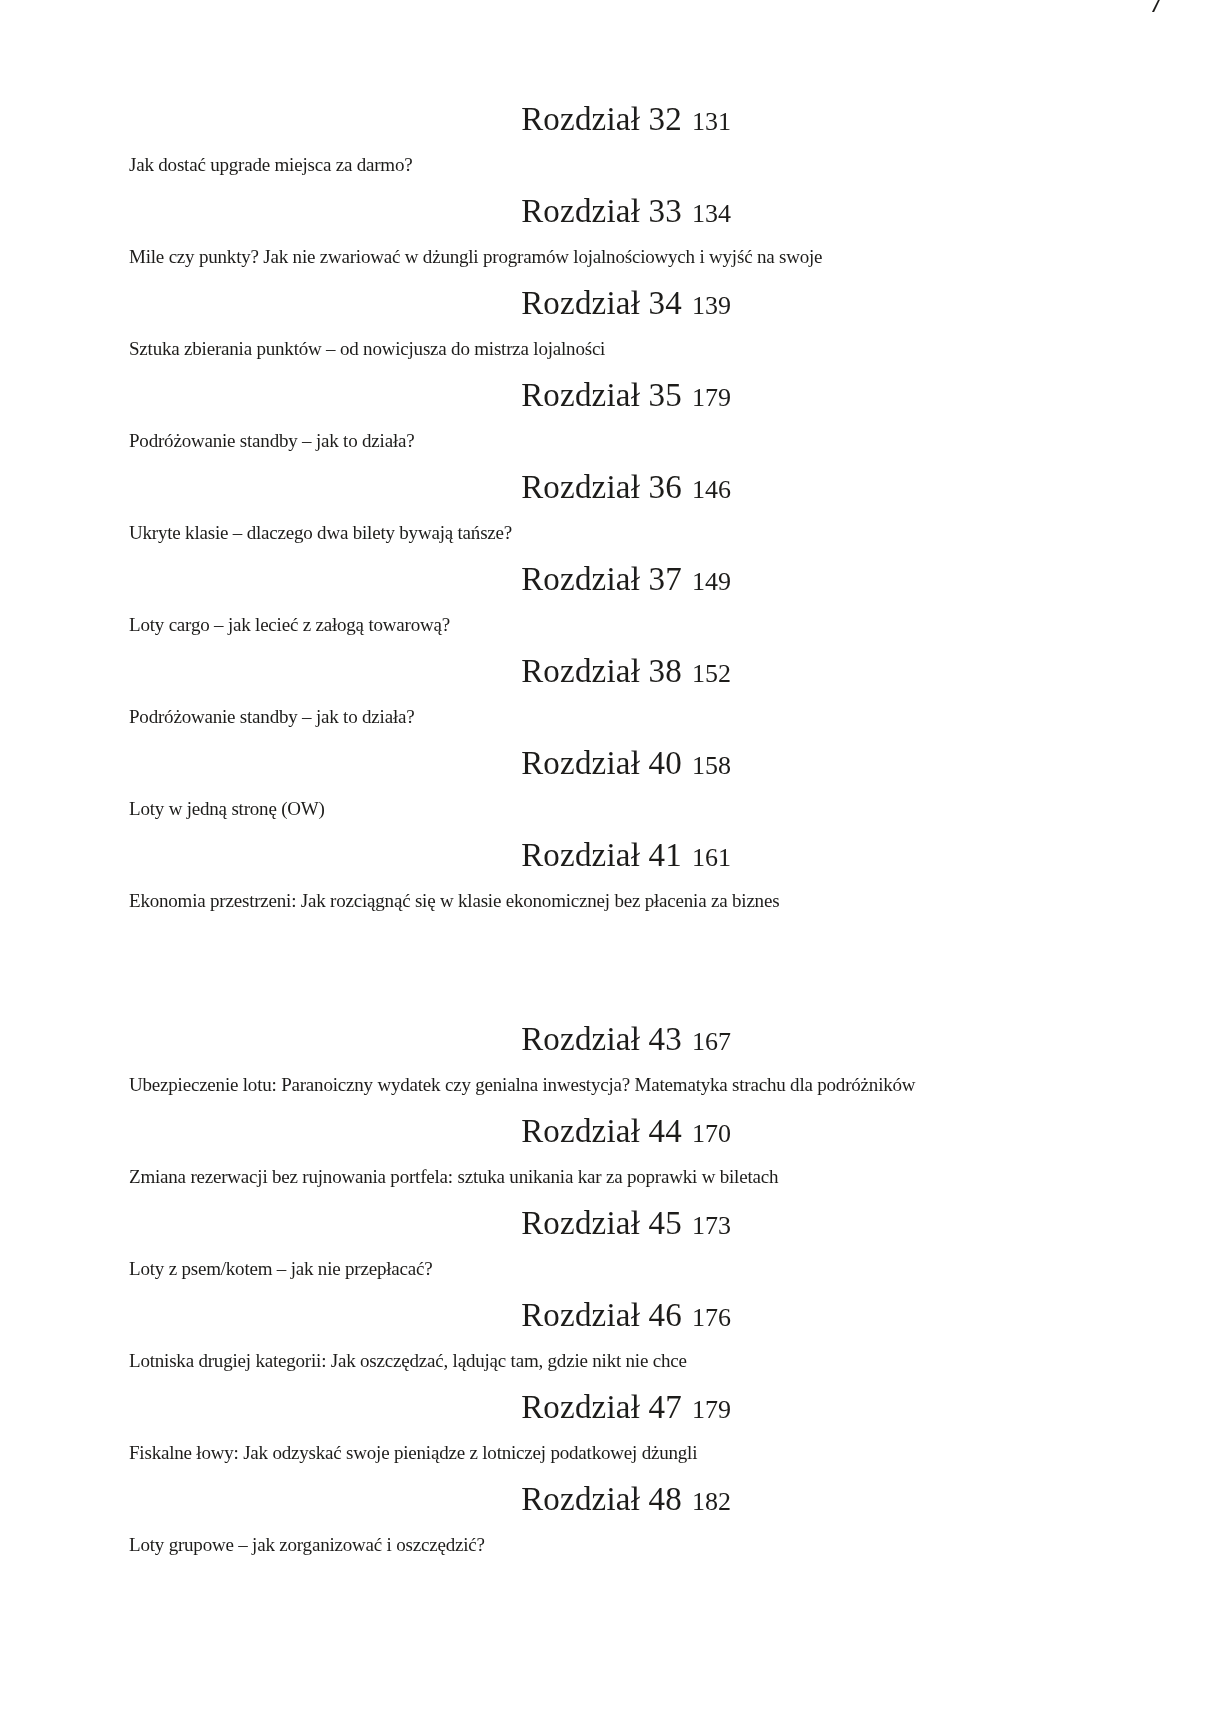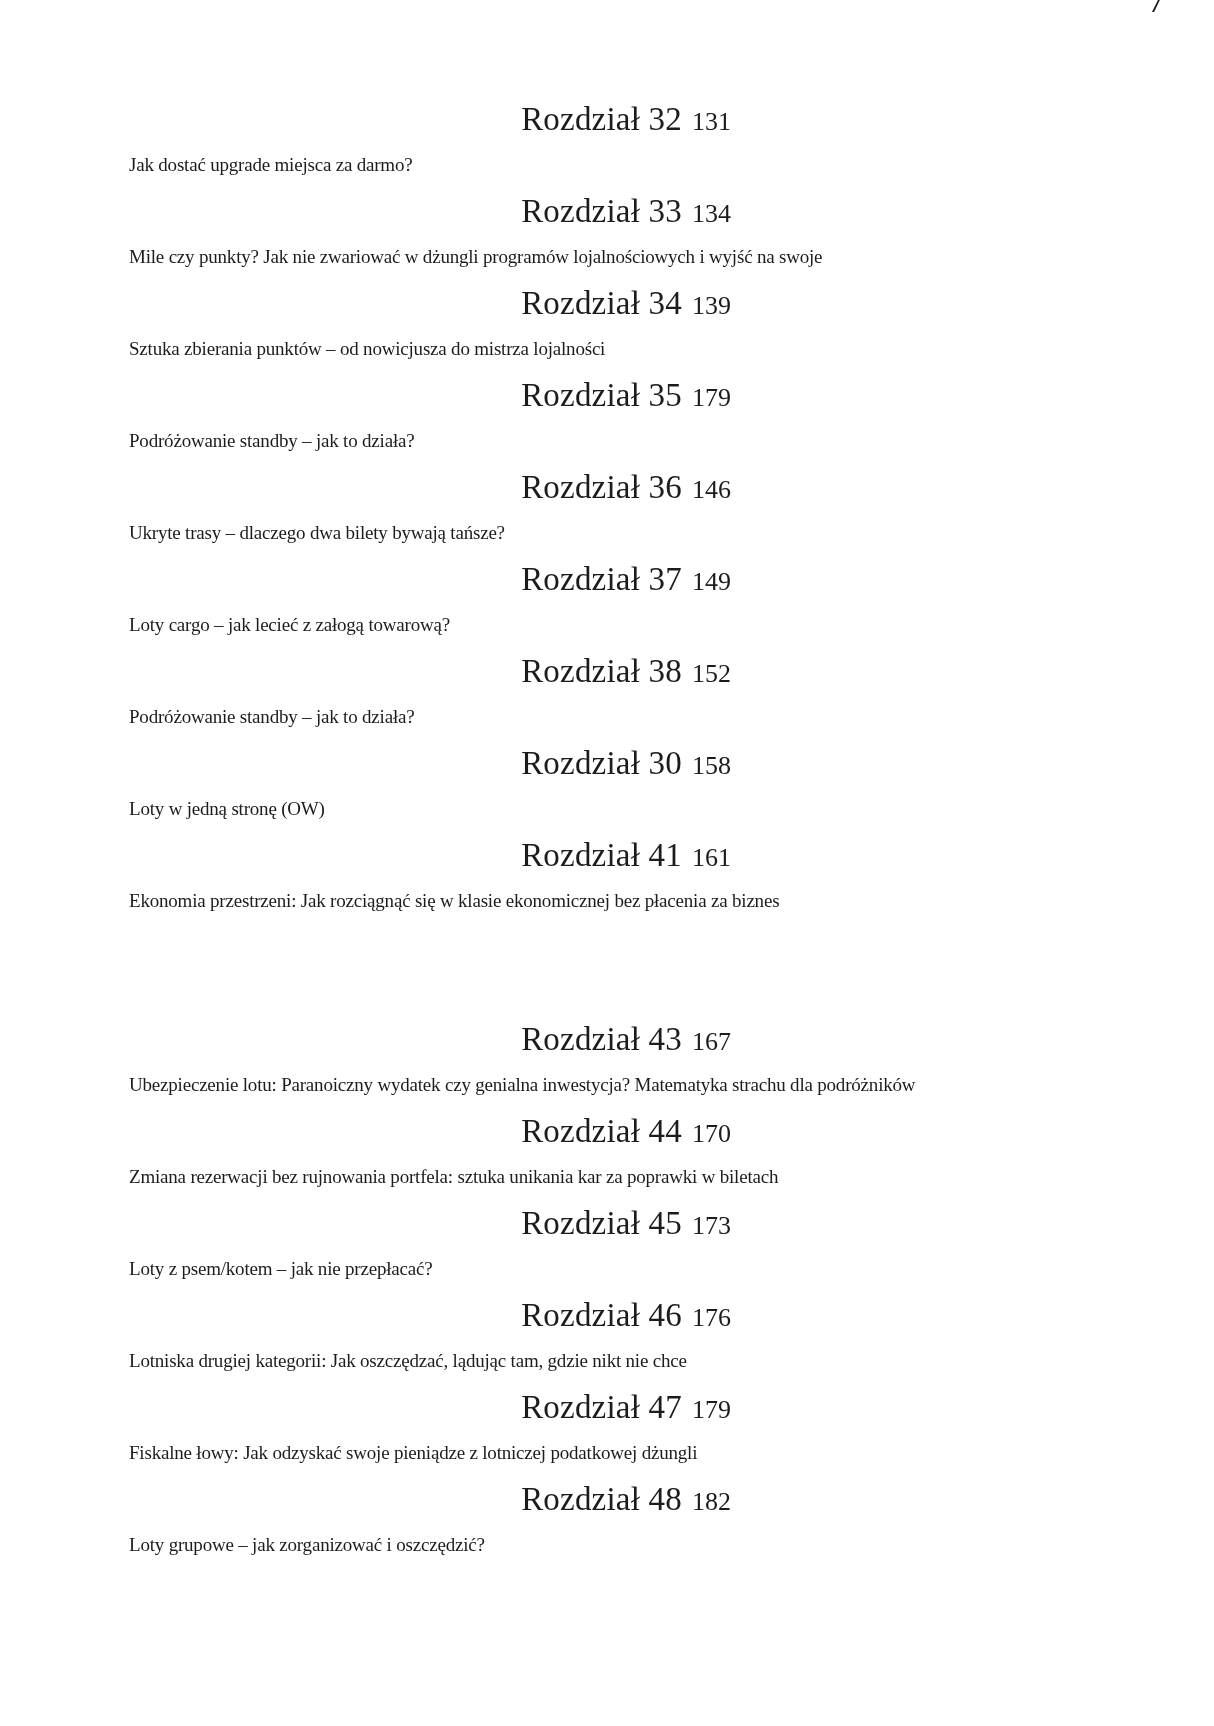--- a/index.html
+++ b/index.html
@@ -85,21 +85,21 @@
       <span class="pagenum">179</span>
     </div>
     <div class="subtitle">Podróżowanie standby – jak to działa?</div>
   </div>
 
   <div class="entry">
     <div class="chapter-line">
       <span class="chapter">Rozdział 36</span>
       <span class="pagenum">146</span>
     </div>
-    <div class="subtitle">Ukryte trasy – dlaczego dwa bilety bywają tańsze?</div>
+    <div class="subtitle">Ukryte klasie – dlaczego dwa bilety bywają tańsze?</div>
   </div>
 
   <div class="entry">
     <div class="chapter-line">
       <span class="chapter">Rozdział 37</span>
       <span class="pagenum">149</span>
     </div>
     <div class="subtitle">Loty cargo – jak lecieć z załogą towarową?</div>
   </div>
 
@@ -107,21 +107,21 @@
     <div class="chapter-line">
       <span class="chapter">Rozdział 38</span>
       <span class="pagenum">152</span>
     </div>
     <div class="subtitle">Podróżowanie standby – jak to działa?</div>
   </div>
 
 
   <div class="entry">
     <div class="chapter-line">
-      <span class="chapter">Rozdział 30</span>
+      <span class="chapter">Rozdział 40</span>
       <span class="pagenum">158</span>
     </div>
     <div class="subtitle">Loty w jedną stronę (OW)</div>
   </div>
 
   <div class="entry">
     <div class="chapter-line">
       <span class="chapter">Rozdział 41</span>
       <span class="pagenum">161</span>
     </div>

